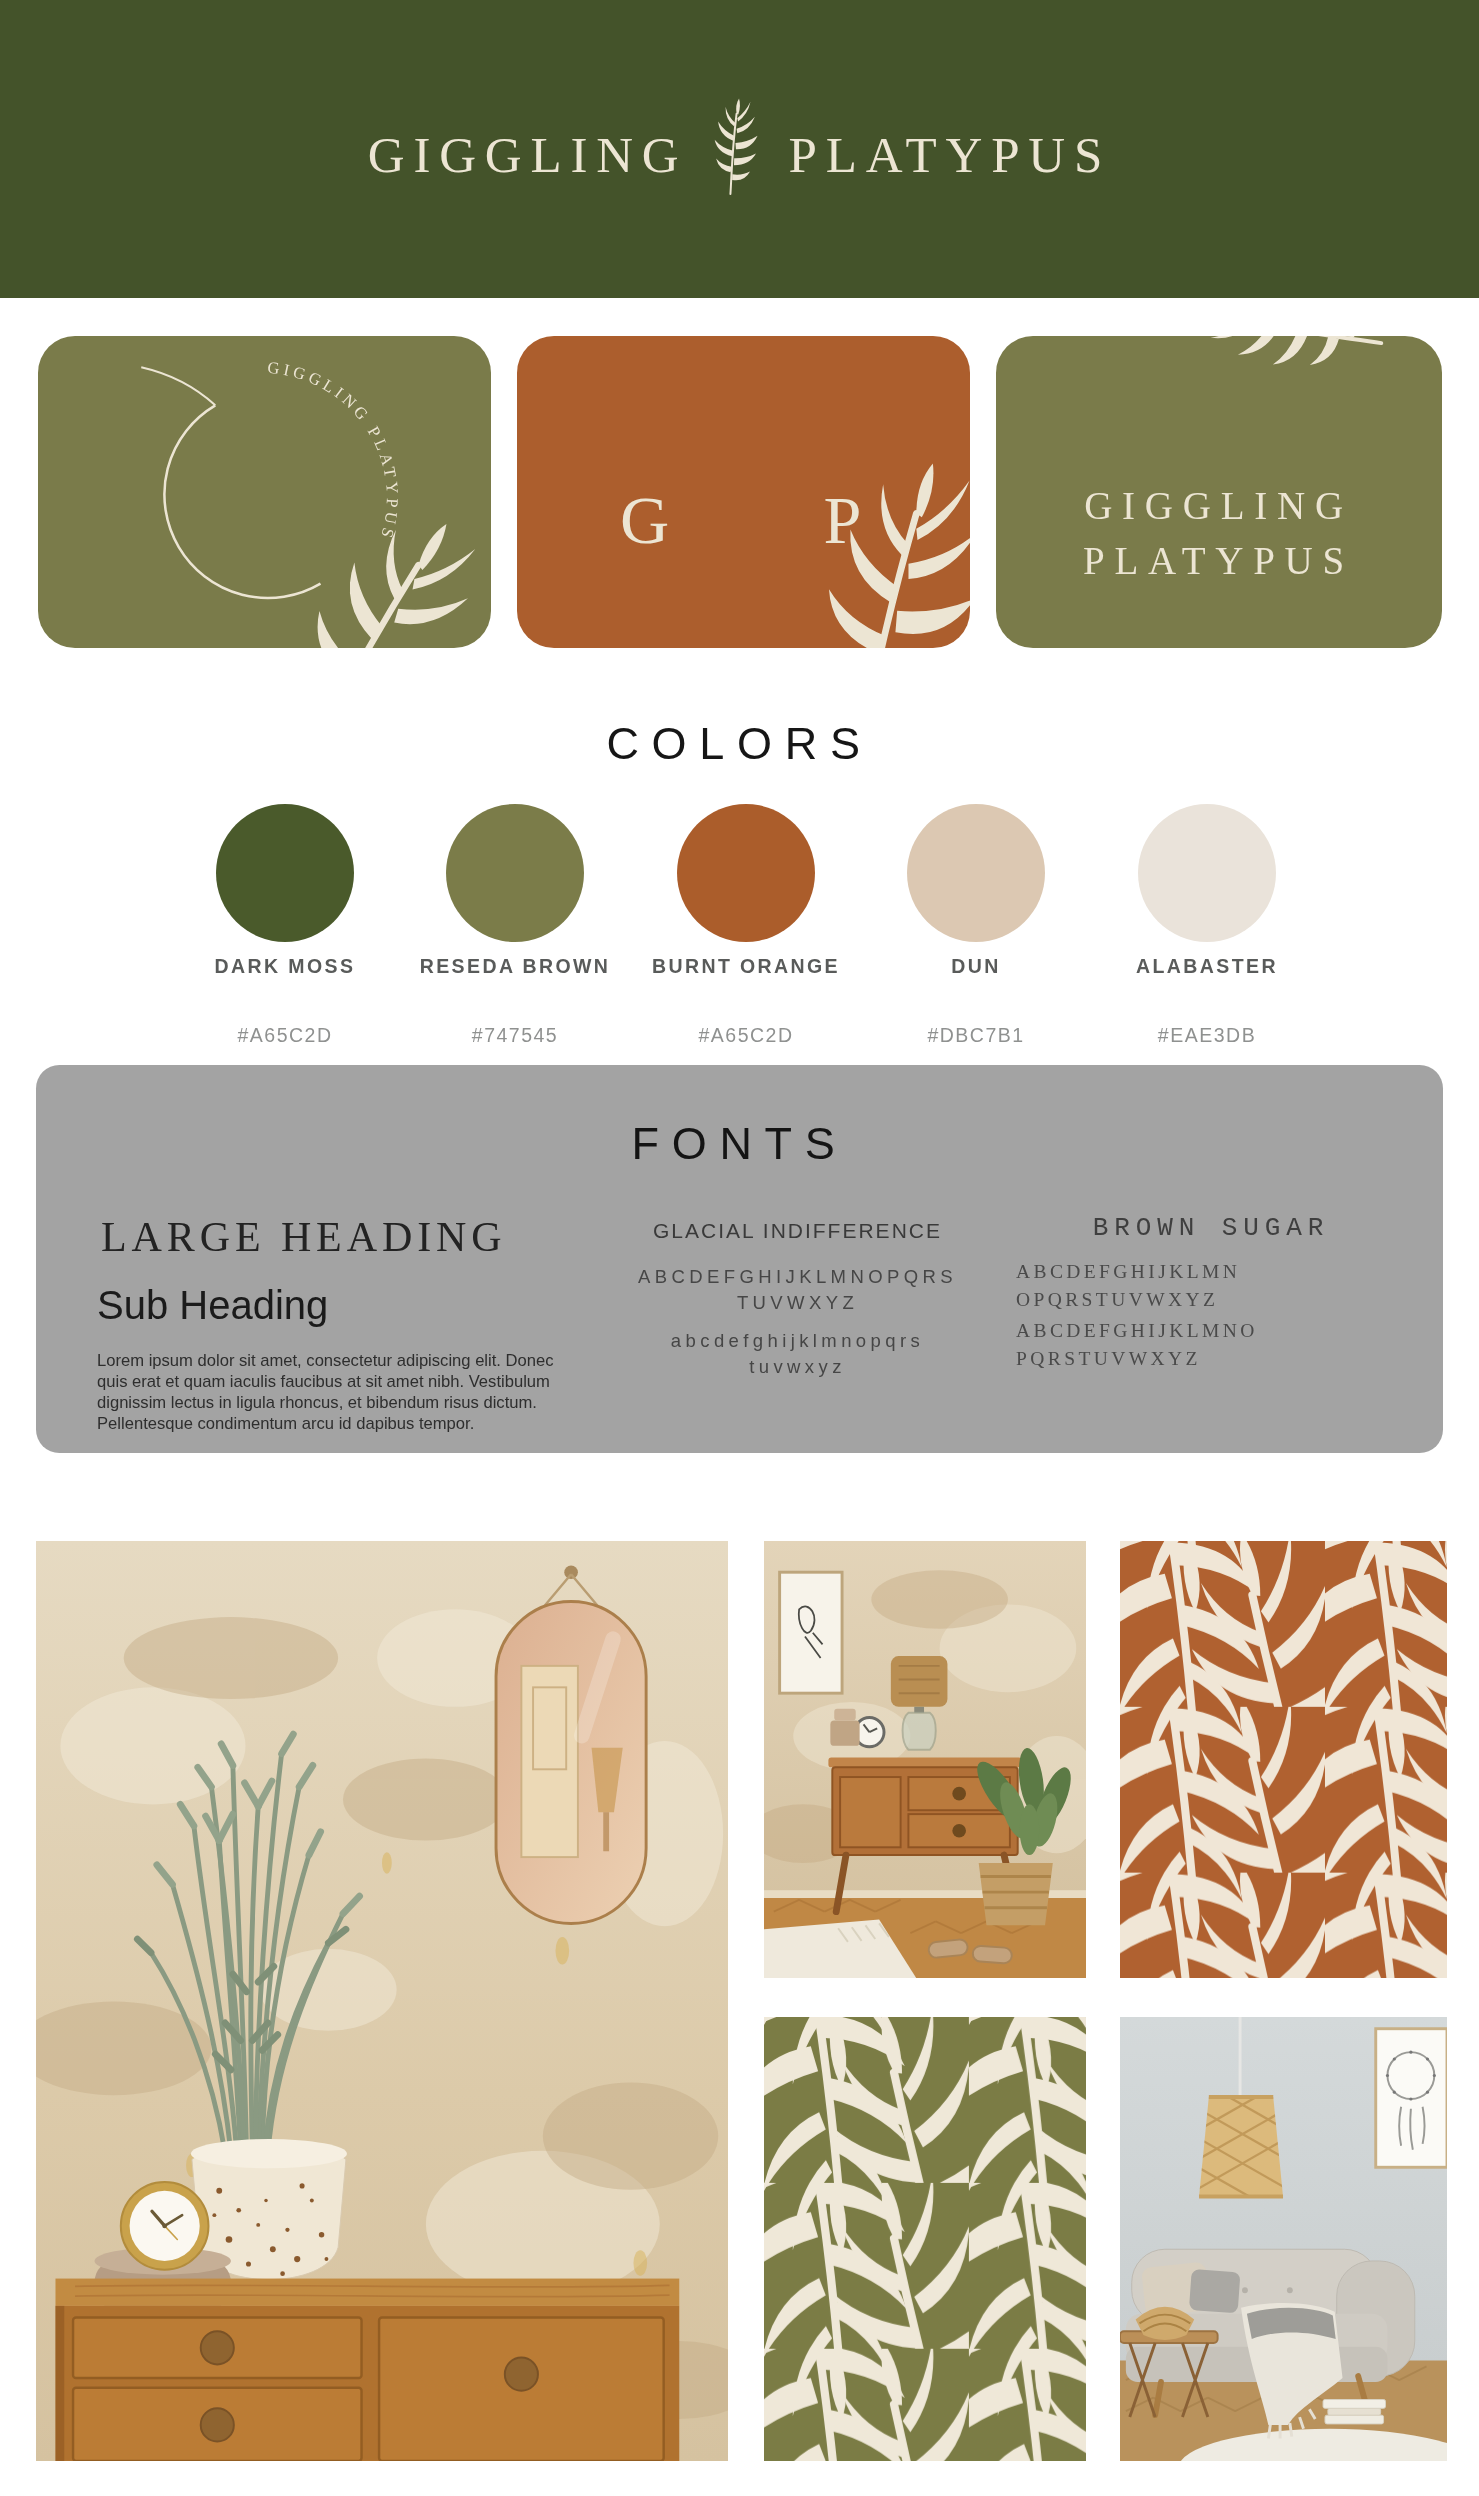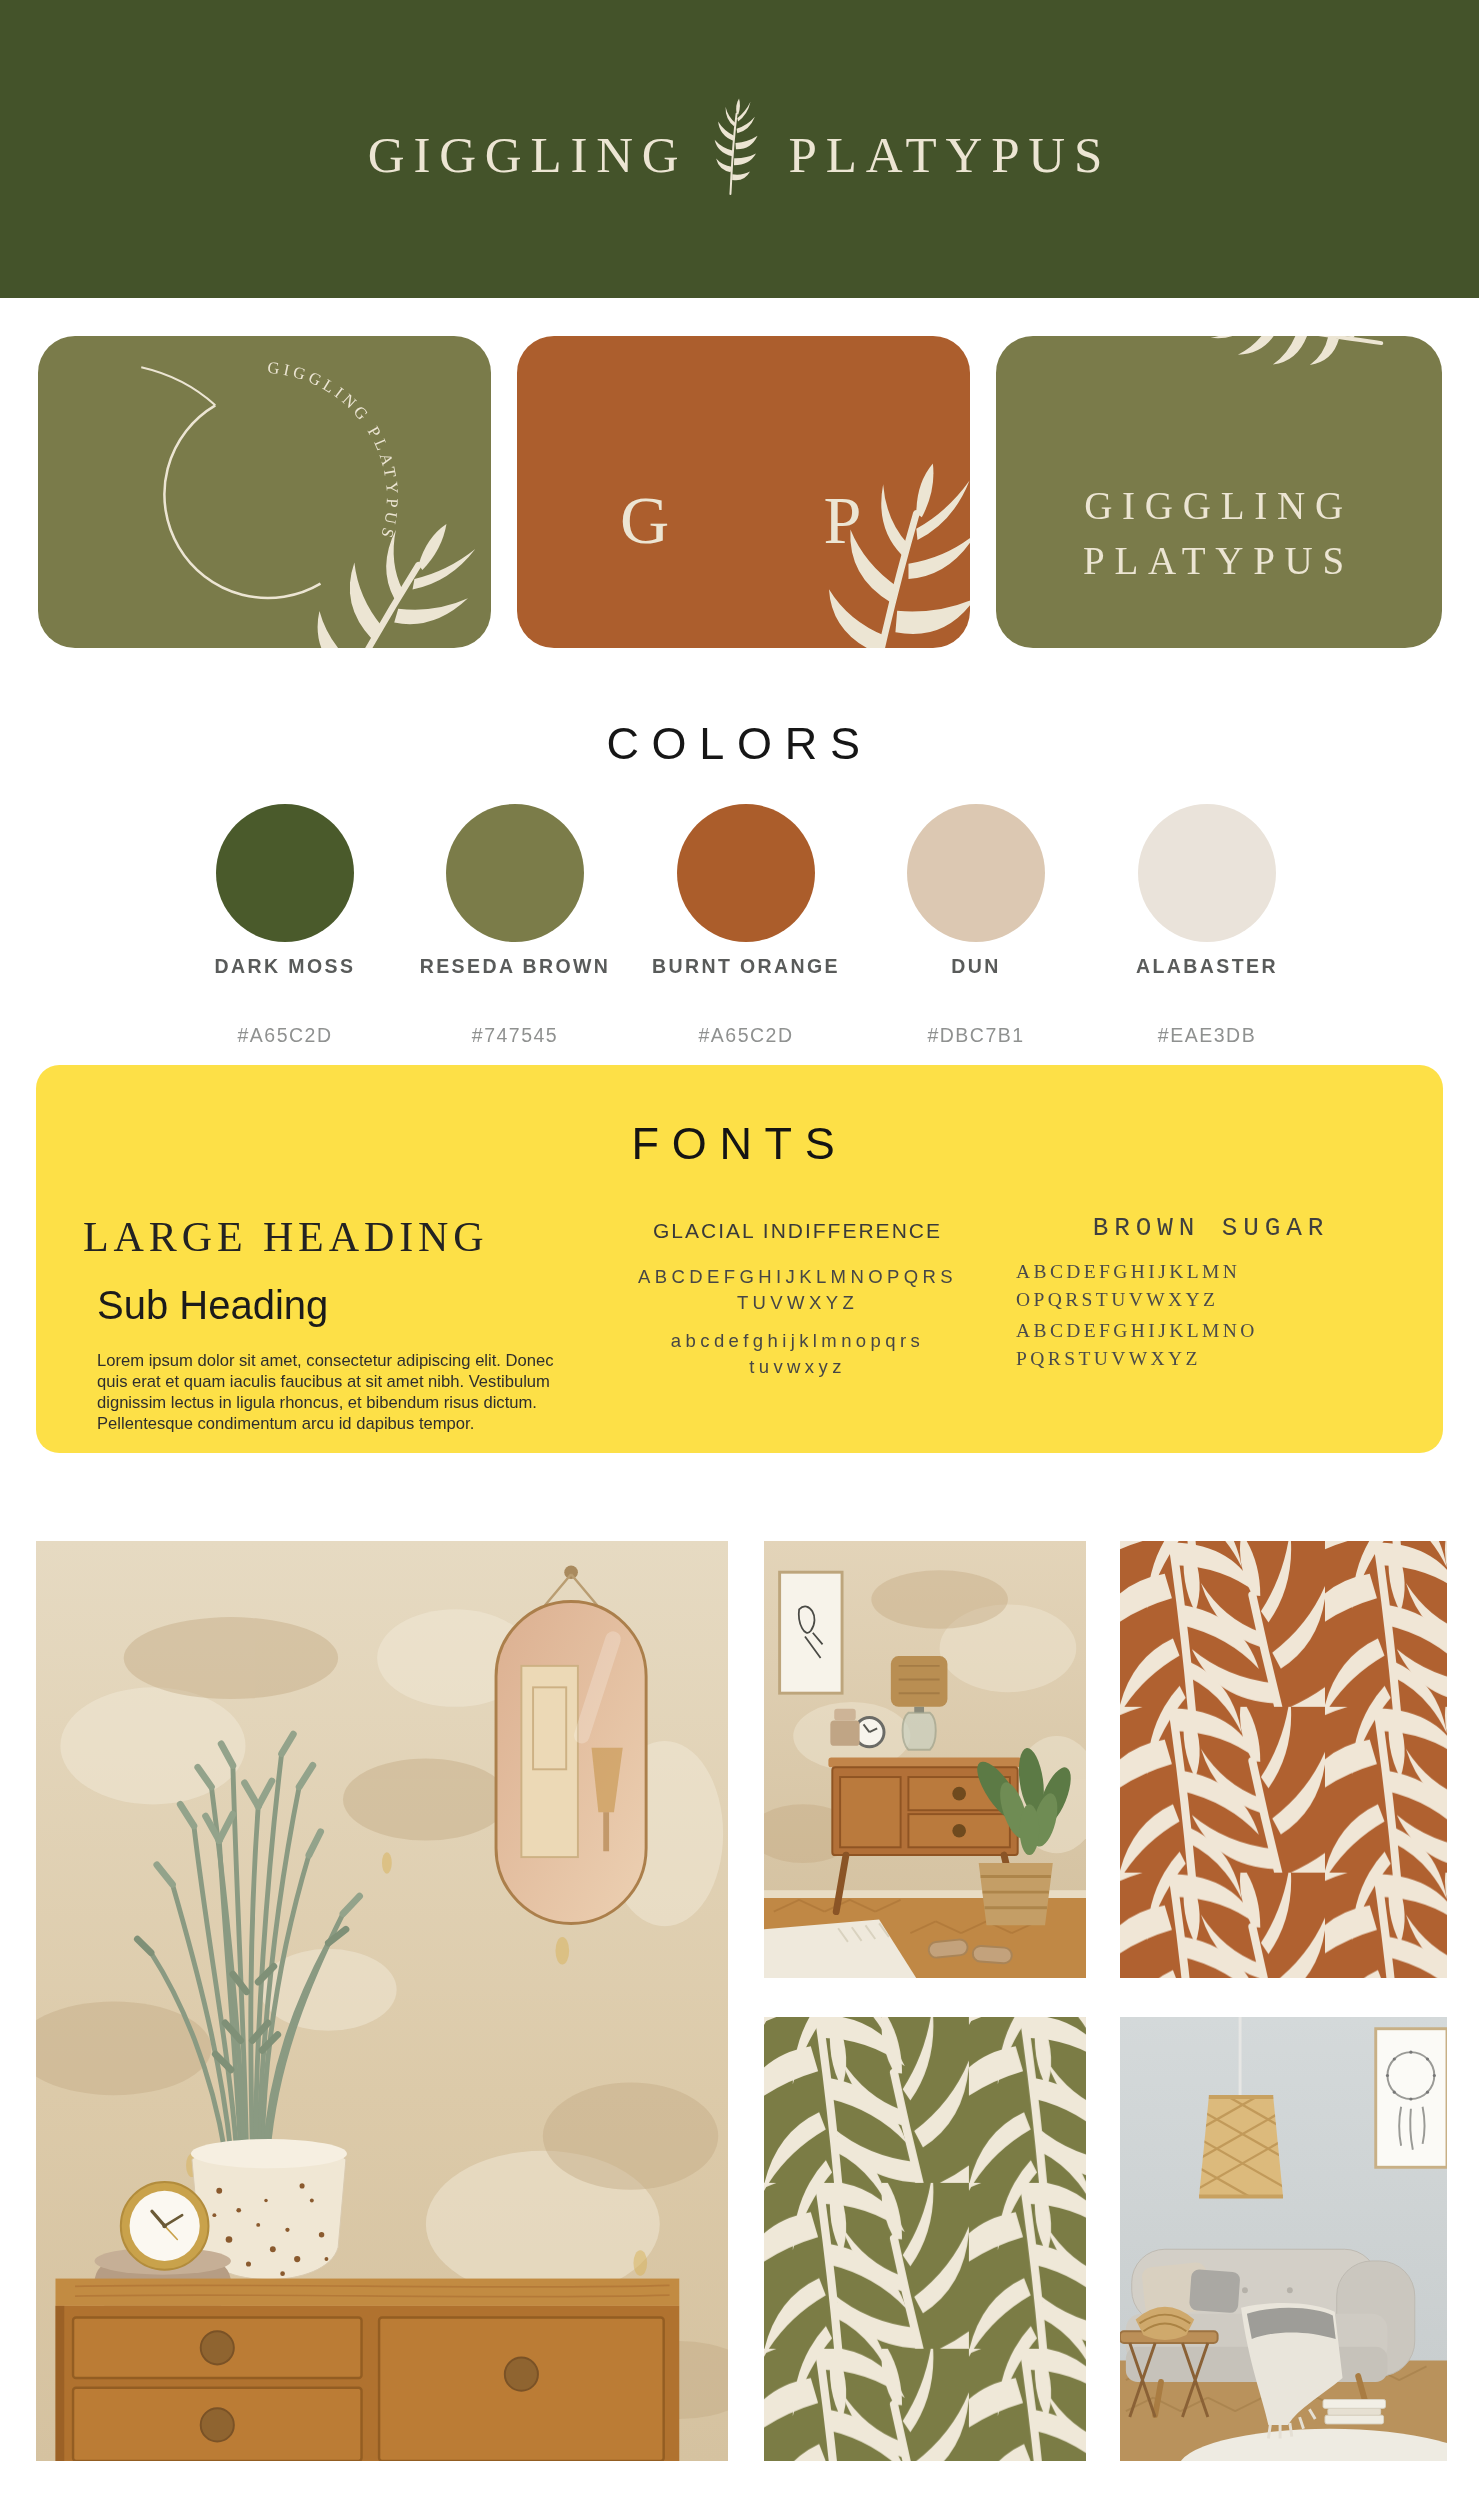--- a/index.html
+++ b/index.html
@@ -22,21 +22,21 @@
 
   
   .colors-title{left:0;top:718px;width:1479px;text-align:center;font-size:45px;letter-spacing:12.7px;color:#161616;}
   .swatch-circle{top:804px;width:138px;height:138px;border-radius:50%;}
   .swatch-name{top:955px;width:234px;text-align:center;font-size:19.5px;font-weight:bold;letter-spacing:2.4px;color:#595b5a;}
   .swatch-hex{top:988px;width:234px;text-align:center;font-size:19.5px;letter-spacing:1.5px;color:#8f9190;margin-top:36px;}
 
   
   .fonts-panel{left:36px;top:1065px;width:1407px;height:388px;border-radius:23.4px;}
   .fonts-title{left:0;top:53px;width:1407px;text-align:center;font-size:45px;letter-spacing:12.7px;color:#141414;}
-  .large-heading{left:47px;top:148px;font-family:"Liberation Serif",serif;font-size:42px;letter-spacing:4.9px;color:#232323;}
+  .large-heading{left:65px;top:148px;font-family:"Liberation Serif",serif;font-size:42px;letter-spacing:4.9px;color:#232323;}
   .sub-heading{left:61px;top:218px;font-size:40px;color:#1b1b1b;}
   .lorem{left:61px;top:285px;width:484px;font-size:16.6px;line-height:21px;color:#2e2e2e;}
   .g-title{left:547px;top:154px;width:429px;text-align:center;font-size:21px;letter-spacing:2px;color:#3a3a3a;}
   .g-upper{left:547px;top:199px;width:429px;text-align:center;font-size:18.5px;letter-spacing:4.4px;line-height:26px;color:#464646;}
   .g-lower{left:547px;top:263px;width:429px;text-align:center;font-size:18.5px;letter-spacing:4.4px;line-height:26px;color:#464646;}
   .b-title{left:980px;top:148px;width:390px;text-align:center;font-family:Liberation Mono, monospace;font-size:26px;letter-spacing:5.9px;color:#3f3f3f;}
   .b-upper{left:980px;top:193px;width:390px;text-align:left;font-family:"Liberation Serif",serif;font-size:19.5px;letter-spacing:3.4px;line-height:28px;color:#4a4a4a;}
   .b-lower{left:980px;top:252px;width:390px;text-align:left;font-family:"Liberation Serif",serif;font-size:19.5px;letter-spacing:3.4px;line-height:28px;color:#4a4a4a;}
 
   
@@ -126,21 +126,21 @@
   <div class="abs swatch-name" style="left:859px">DUN</div>
   <div class="abs swatch-name" style="left:1090px">ALABASTER</div>
 
   <div class="abs swatch-hex" style="left:168px">#A65C2D</div>
   <div class="abs swatch-hex" style="left:398px">#747545</div>
   <div class="abs swatch-hex" style="left:629px">#A65C2D</div>
   <div class="abs swatch-hex" style="left:859px">#DBC7B1</div>
   <div class="abs swatch-hex" style="left:1090px">#EAE3DB</div>
 </section>
 
-<section class="abs fonts-panel" style="background-color: #fde047;">
+<section class="abs fonts-panel" style="background-color: #a3a3a3;">
   <h2 class="abs fonts-title" style="margin:0;font-weight:normal">FONTS</h2>
 
   <div class="abs large-heading">LARGE HEADING</div>
   <div class="abs sub-heading">Sub Heading</div>
   <div class="abs lorem">Lorem ipsum dolor sit amet, consectetur adipiscing elit. Donec quis erat et quam iaculis faucibus at sit amet nibh. Vestibulum dignissim lectus in ligula rhoncus, et bibendum risus dictum. Pellentesque condimentum arcu id dapibus tempor.</div>
 
   <div class="abs g-title">GLACIAL INDIFFERENCE</div>
   <div class="abs g-upper">
     <div>ABCDEFGHIJKLMNOPQRS</div>
     <div>TUVWXYZ</div>

